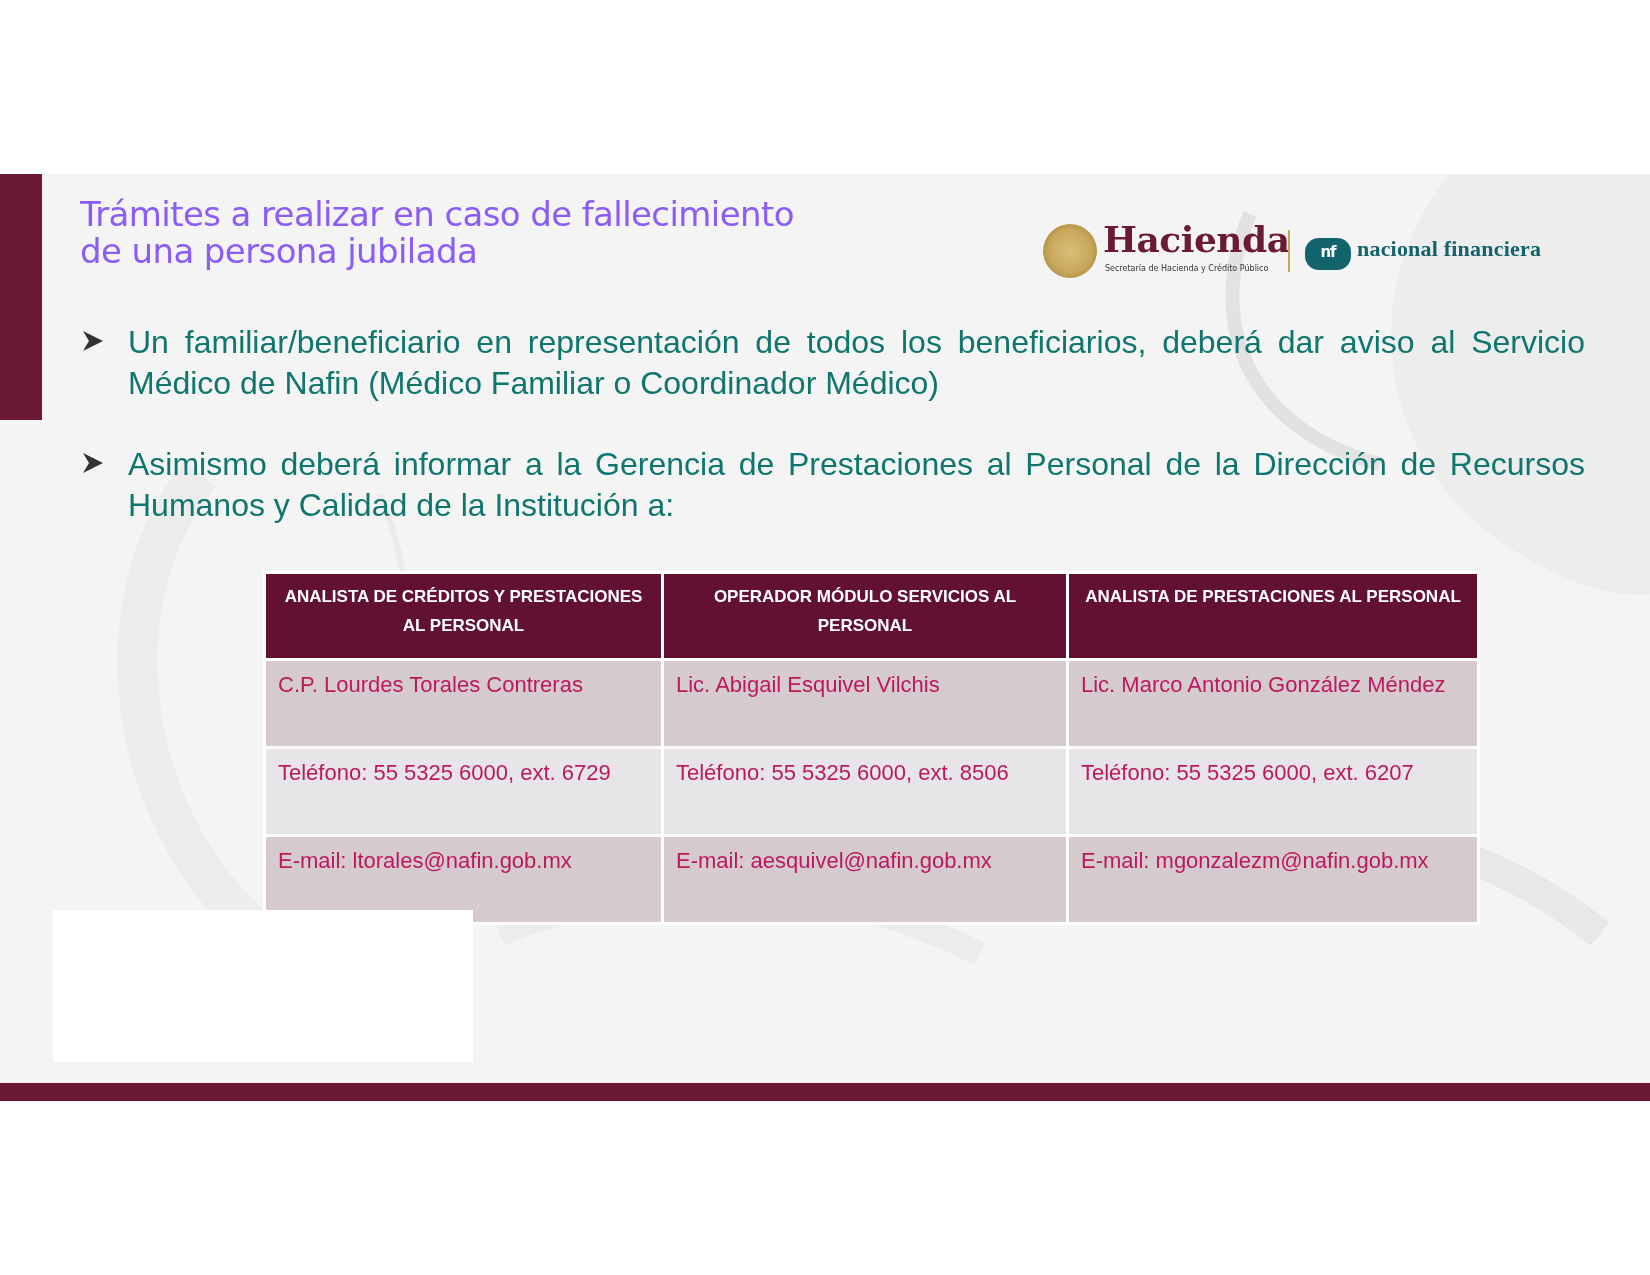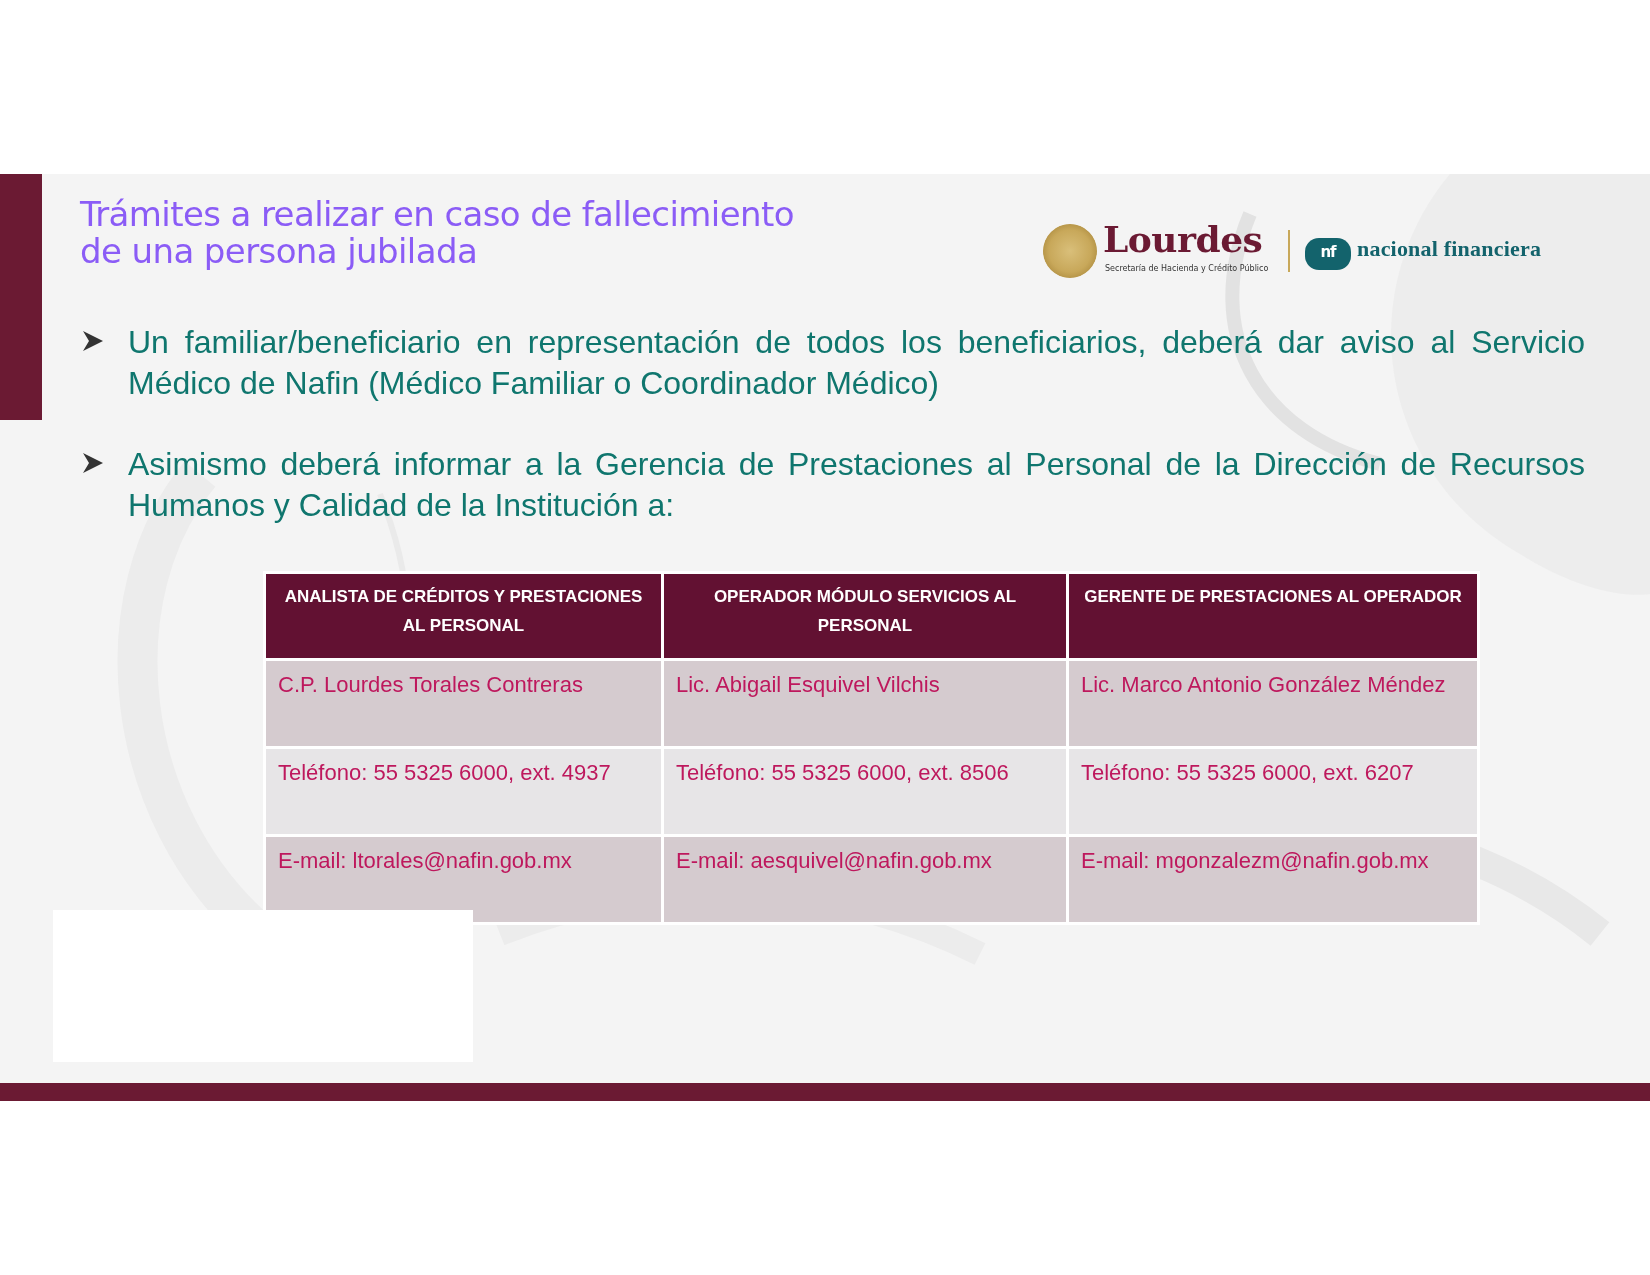--- a/index.html
+++ b/index.html
@@ -108,21 +108,21 @@
 
   <div class="left-bar"></div>
 
   <h1 class="title">
     <span>Trámites a realizar en caso de fallecimiento</span>
     <span>de una persona jubilada</span>
   </h1>
 
   <div class="logos">
     <div class="seal"></div>
-    <div class="hacienda-word">Lourdes</div>
+    <div class="hacienda-word">Hacienda</div>
     <div class="hacienda-sub">Secretaría de Hacienda y Crédito Público</div>
     <div class="logo-divider"></div>
     <div class="nafin-icon">nf</div>
     <div class="nafin-word">nacional financiera</div>
   </div>
 
   <div class="bullets">
     <div class="bullet">
       <svg class="bullet-arrow" viewBox="0 0 22 22">
         <path d="M1 1 L21 11 L1 21 L7 11 Z" fill="#333"></path>
@@ -140,31 +140,31 @@
   <table class="contacts">
     <colgroup>
       <col style="width:398px">
       <col style="width:405px">
       <col style="width:411px">
     </colgroup>
     <thead>
       <tr>
         <th>ANALISTA DE CRÉDITOS Y PRESTACIONES AL PERSONAL</th>
         <th>OPERADOR MÓDULO SERVICIOS AL PERSONAL</th>
-        <th>GERENTE DE PRESTACIONES AL OPERADOR</th>
+        <th>ANALISTA DE PRESTACIONES AL PERSONAL</th>
       </tr>
     </thead>
     <tbody>
       <tr class="row-a">
         <td>C.P. Lourdes Torales Contreras</td>
         <td>Lic. Abigail Esquivel Vilchis</td>
         <td>Lic. Marco Antonio González Méndez</td>
       </tr>
       <tr class="row-b">
-        <td>Teléfono: 55 5325 6000, ext. 4937</td>
+        <td>Teléfono: 55 5325 6000, ext. 6729</td>
         <td>Teléfono: 55 5325 6000, ext. 8506</td>
         <td>Teléfono: 55 5325 6000, ext. 6207</td>
       </tr>
       <tr class="row-a">
         <td>E-mail: ltorales@nafin.gob.mx</td>
         <td>E-mail: aesquivel@nafin.gob.mx</td>
         <td>E-mail: mgonzalezm@nafin.gob.mx</td>
       </tr>
     </tbody>
   </table>

